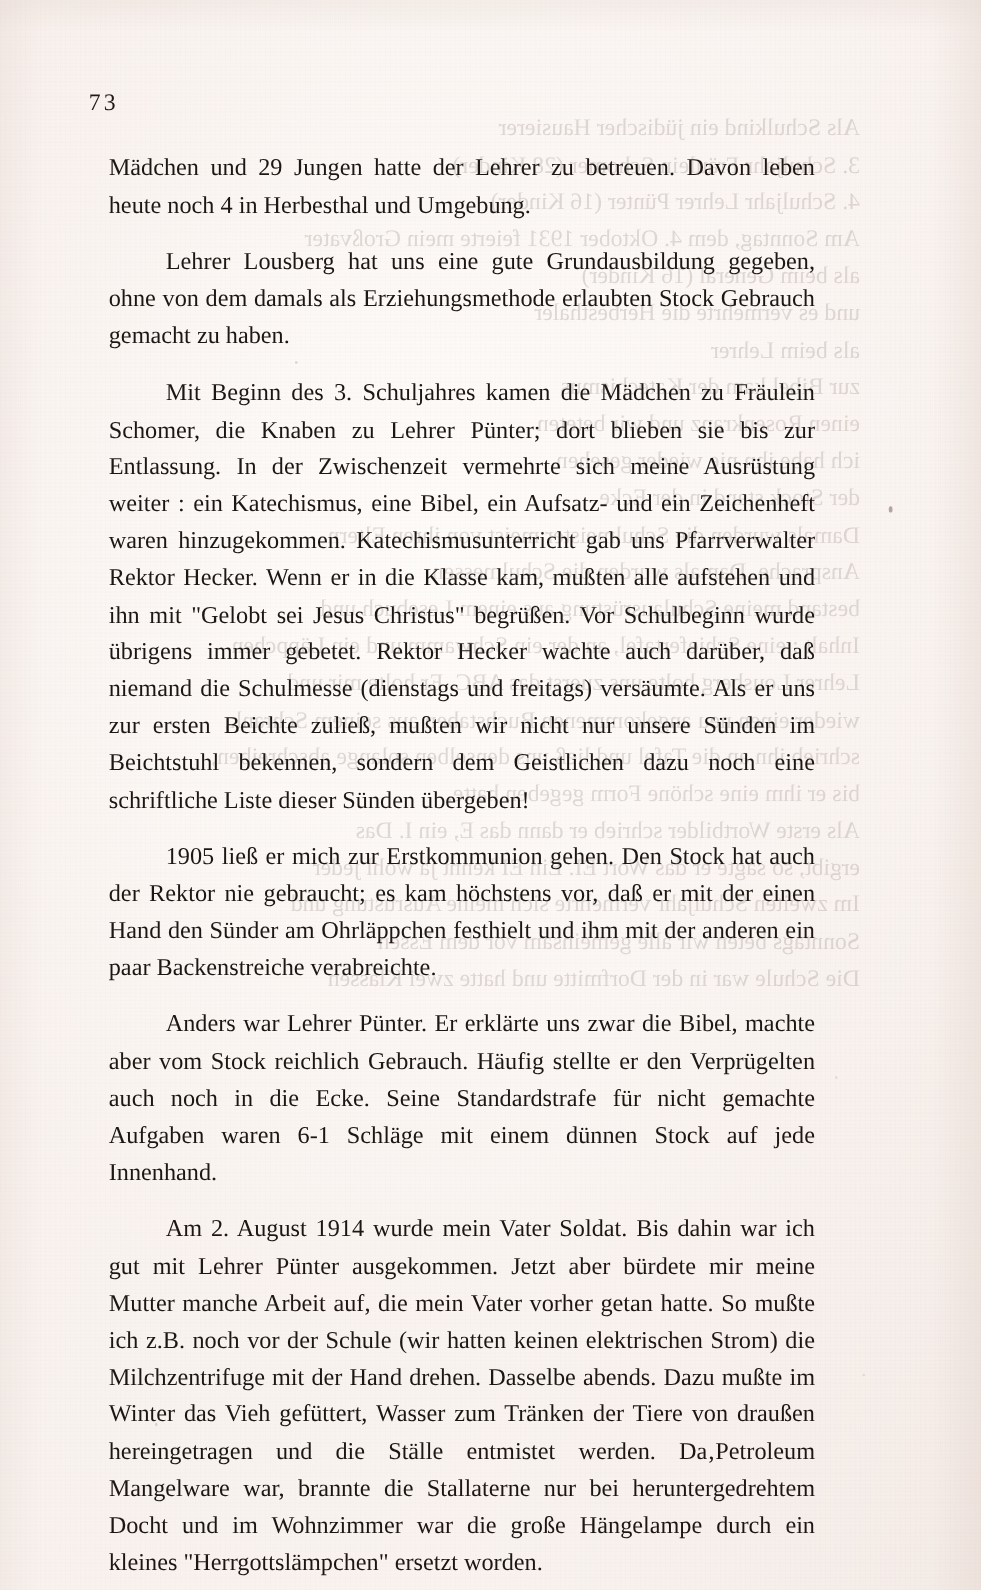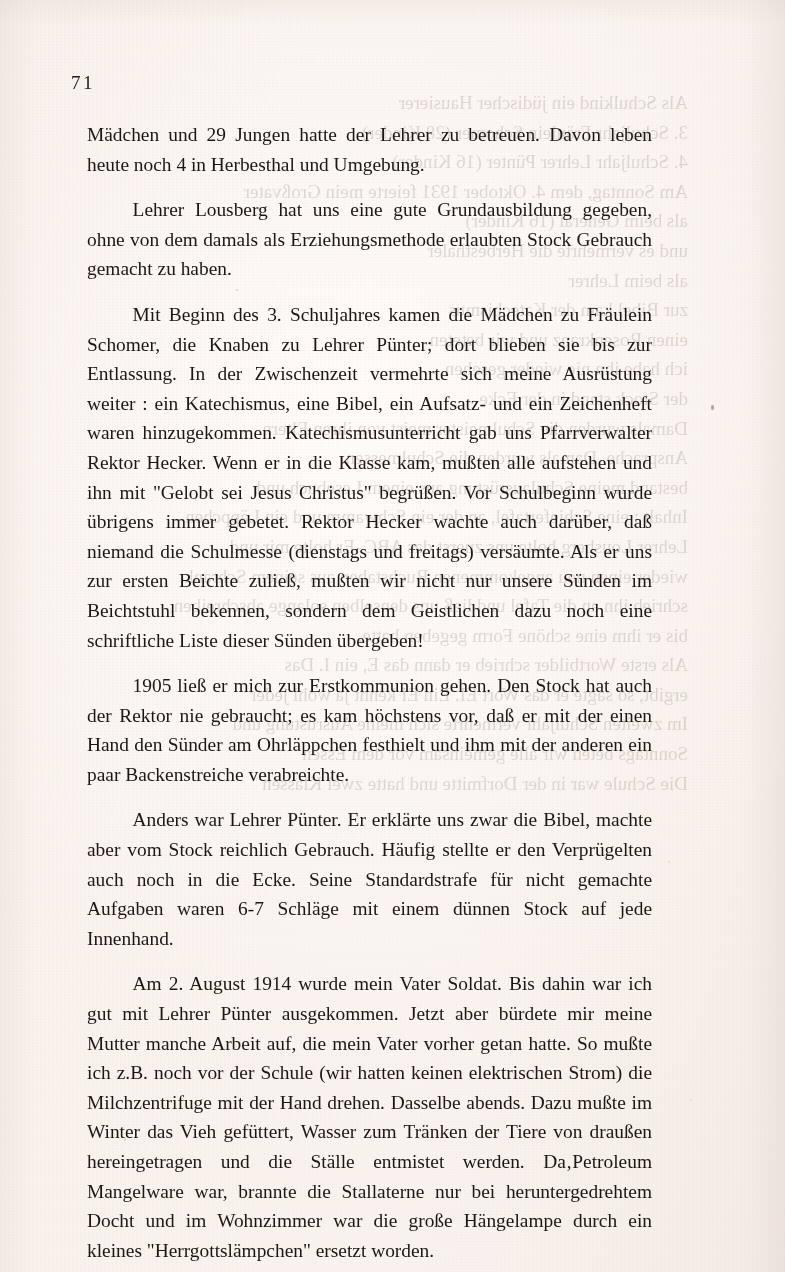--- a/index.html
+++ b/index.html
@@ -170,28 +170,28 @@
       <p>wieder einen neu angekommenen Buchstaben aus seinem Schrank,</p>
       <p>schrieb ihn an die Tafel und ließ uns denselben solange abschreiben,</p>
       <p>bis er ihm eine schöne Form gegeben hatte.</p>
       <p>Als erste Wortbilder schrieb er dann das E, ein I. Das</p>
       <p>ergibt, so sagte er das Wort EI. Ein EI kennt ja wohl jeder</p>
       <p>Im zweiten Schuljahr vermehrte sich meine Ausrüstung und</p>
       <p>Sonntags beten wir alle gemeinsam vor dem Essen</p>
       <p>Die Schule war in der Dorfmitte und hatte zwei Klassen</p>
     </div>
 
-  <div class="folio">71</div>
+  <div class="folio">73</div>
 
   <div class="text-column" id="body-host">
       <p class="">Mädchen und 29 Jungen hatte der Lehrer zu betreuen. Davon leben heute noch 4 in Herbesthal und Umgebung.</p>
       <p class="indent">Lehrer Lousberg hat uns eine gute Grundausbildung gegeben, ohne von dem damals als Erziehungsmethode erlaubten Stock Gebrauch gemacht zu haben.</p>
       <p class="indent">Mit Beginn des 3. Schuljahres kamen die Mädchen zu Fräulein Schomer, die Knaben zu Lehrer Pünter; dort blieben sie bis zur Entlassung. In der Zwischenzeit vermehrte sich meine Ausrüstung weiter : ein Katechismus, eine Bibel, ein Aufsatz- und ein Zeichenheft waren hinzugekommen. Katechismusunterricht gab uns Pfarrverwalter Rektor Hecker. Wenn er in die Klasse kam, mußten alle aufstehen und ihn mit "Gelobt sei Jesus Christus" begrüßen. Vor Schulbeginn wurde übrigens immer gebetet. Rektor Hecker wachte auch darüber, daß niemand die Schulmesse (dienstags und freitags) versäumte. Als er uns zur ersten Beichte zuließ, mußten wir nicht nur unsere Sünden im Beichtstuhl bekennen, sondern dem Geistlichen dazu noch eine schriftliche Liste dieser Sünden übergeben!</p>
       <p class="indent">1905 ließ er mich zur Erstkommunion gehen. Den Stock hat auch der Rektor nie gebraucht; es kam höchstens vor, daß er mit der einen Hand den Sünder am Ohrläppchen festhielt und ihm mit der anderen ein paar Backenstreiche verabreichte.</p>
-      <p class="indent">Anders war Lehrer Pünter. Er erklärte uns zwar die Bibel, machte aber vom Stock reichlich Gebrauch. Häufig stellte er den Verprügelten auch noch in die Ecke. Seine Standardstrafe für nicht gemachte Aufgaben waren 6-7 Schläge mit einem dünnen Stock auf jede Innenhand.</p>
+      <p class="indent">Anders war Lehrer Pünter. Er erklärte uns zwar die Bibel, machte aber vom Stock reichlich Gebrauch. Häufig stellte er den Verprügelten auch noch in die Ecke. Seine Standardstrafe für nicht gemachte Aufgaben waren 6-1 Schläge mit einem dünnen Stock auf jede Innenhand.</p>
       <p class="indent">Am 2. August 1914 wurde mein Vater Soldat. Bis dahin war ich gut mit Lehrer Pünter ausgekommen. Jetzt aber bürdete mir meine Mutter manche Arbeit auf, die mein Vater vorher getan hatte. So mußte ich z.B. noch vor der Schule (wir hatten keinen elektrischen Strom) die Milchzentrifuge mit der Hand drehen. Dasselbe abends. Dazu mußte im Winter das Vieh gefüttert, Wasser zum Tränken der Tiere von draußen hereingetragen und die Ställe entmistet werden. Da‚Petroleum Mangelware war, brannte die Stallaterne nur bei heruntergedrehtem Docht und im Wohnzimmer war die große Hängelampe durch ein kleines "Herrgottslämpchen" ersetzt worden.</p>
     </div>
 
   <span class="speck s1"></span>
   <span class="speck s2"></span>
   <span class="speck s3"></span>
   <span class="speck s4"></span>
   <span class="speck s5"></span>
 
 </div>

